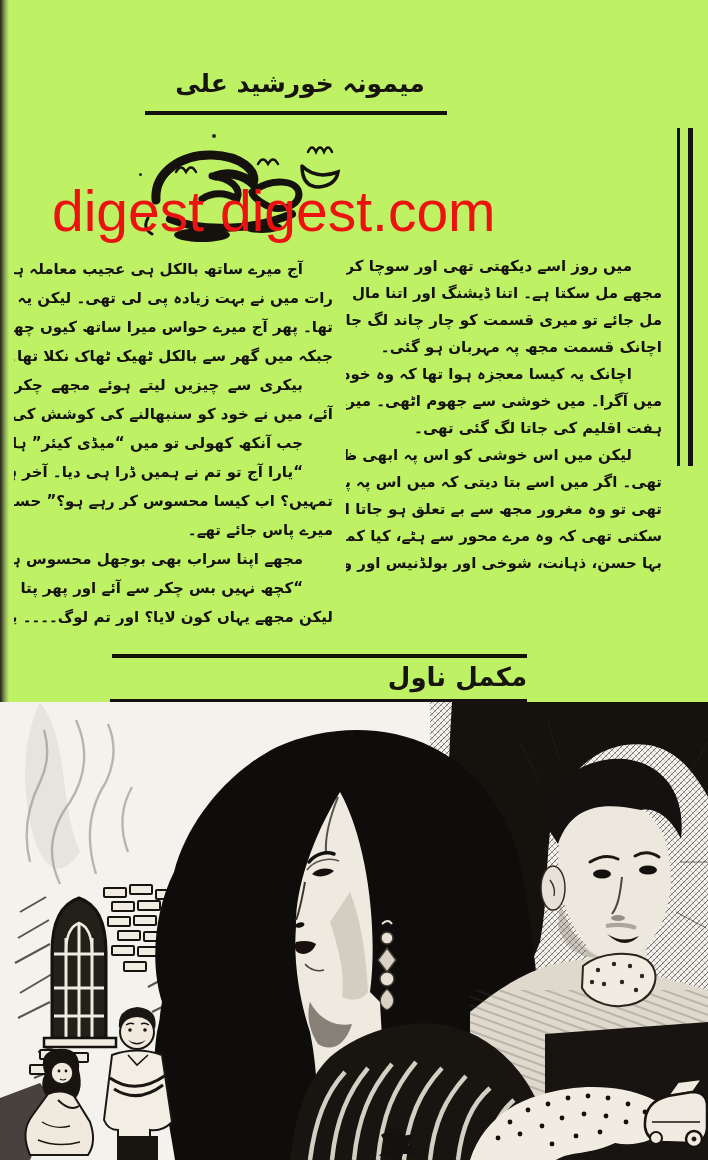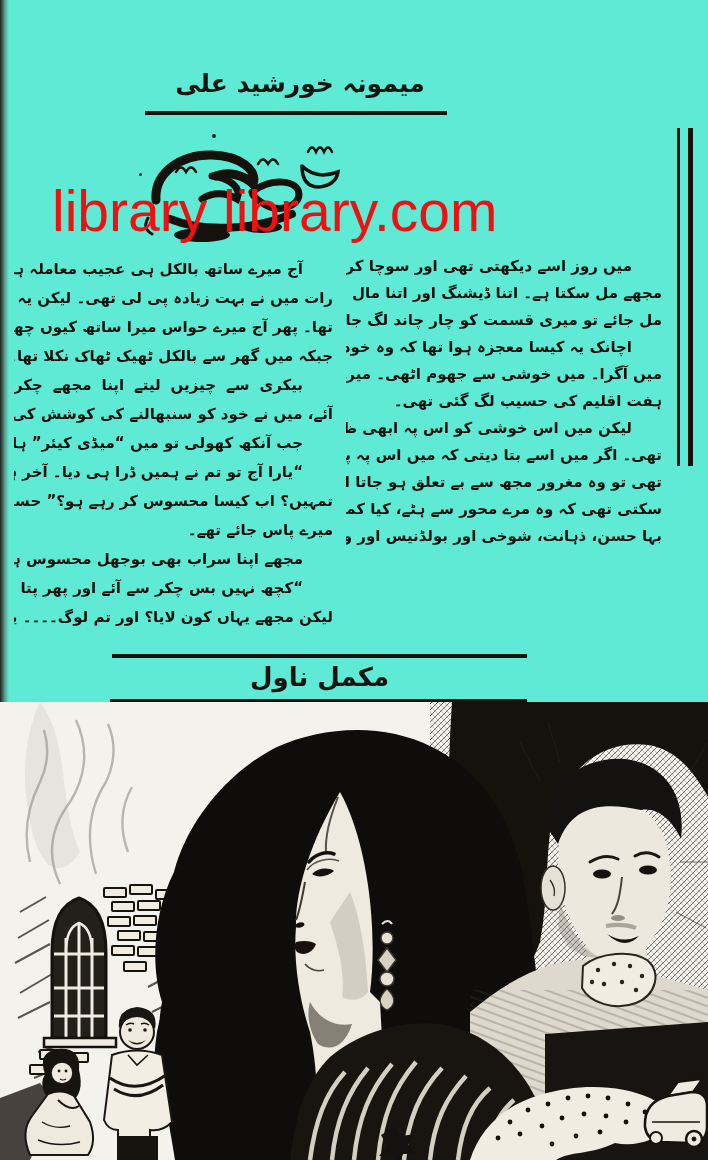--- a/index.html
+++ b/index.html
@@ -1,18 +1,18 @@
 <!DOCTYPE html>
 <html lang="ur"><head>
 <meta charset="utf-8">
 <style>
   html,body{margin:0;padding:0;background:#777;}
   .page{
     position:relative;width:708px;height:1160px;margin:0 auto;
-    background:#5eead4;overflow:hidden;
+    background:#bef264;overflow:hidden;
     font-family:"DejaVu Sans",sans-serif;color:#17130e;
   }
   .edge-strip{
     position:absolute;left:0;top:0;width:9px;height:1160px;
     background:linear-gradient(90deg,rgba(25,22,18,.95),rgba(90,85,78,.5) 55%,rgba(120,115,108,0));
   }
   .speck{position:absolute;background:#2a2620;border-radius:50%;}
   .author{
     position:absolute;left:150px;top:60px;width:300px;height:48px;
     text-align:center;font-size:25px;font-weight:bold;direction:rtl;
@@ -37,21 +37,21 @@
   .tline.ind{padding-right:30px;}
   .tline.end{text-align:right;text-align-last:right;}
   .vrule{position:absolute;background:#15110c;}
   .vrule-outer{left:688px;top:128px;width:5px;height:338px;}
   .vrule-inner{left:677px;top:128px;width:3px;height:338px;}
   .sec-rule{position:absolute;background:#15110c;height:3.5px;}
   .sec-rule-top{left:112px;top:654px;width:415px;}
   .sec-rule-bottom{left:110px;top:699px;width:417px;}
   .sec-label{
     position:absolute;left:112px;top:657px;width:415px;height:42px;
-    text-align:center;font-size:26px;font-weight:bold;direction:rtl;line-height:40px;
+    text-align:right;font-size:26px;font-weight:bold;direction:rtl;line-height:40px;
   }
   .illustration{position:absolute;left:0;top:702px;width:708px;height:458px;}
 </style>
 </head>
 <body>
 
 <div class="page">
 
   <div class="edge-strip"></div>
   <div class="speck" style="left:212px;top:134px;width:4px;height:4px;"></div>
@@ -71,41 +71,42 @@
       <path d="M112,70 C132,55 158,58 159,72 C159,85 138,91 124,82 C114,76 112,72 112,70" stroke-width="7"></path>
       <path d="M30,97 C62,110 112,109 152,92" stroke-width="8"></path>
       <path d="M36,50 q5,-9 10,0 q5,-9 10,0" stroke-width="2.5"></path>
       <path d="M118,42 q5,-9 10,0 q5,-9 10,0" stroke-width="2.5"></path>
       <path d="M8,96 q-6,10 4,16" stroke-width="3"></path>
     </g>
     <ellipse cx="62" cy="113" rx="28" ry="7" fill="#15110c"></ellipse>
     <ellipse cx="122" cy="105" rx="20" ry="6" fill="#15110c"></ellipse>
   </svg>
 
-  <div class="watermark" style="color: rgb(238, 17, 17);">library library.com</div>
+  <div class="watermark" style="color: rgb(238, 17, 17);">digest digest.com</div>
 
   <div class="col col-right">
       <div class="tline ind" dir="rtl">میں روز اسے دیکھتی تھی اور سوچا کرتی تھی کہ یہ شخص</div>
       <div class="tline" dir="rtl">مجھے مل سکتا ہے۔ اتنا ڈیشنگ اور اتنا مال دار، اگر وہ مجھے</div>
       <div class="tline" dir="rtl">مل جائے تو میری قسمت کو چار چاند لگ جائیں اور پھر</div>
+      <div class="tline end" dir="rtl">اچانک قسمت مجھ پہ مہربان ہو گئی۔</div>
       <div class="tline ind" dir="rtl">اچانک یہ کیسا معجزہ ہوا تھا کہ وہ خود بخود میرے دامن</div>
       <div class="tline" dir="rtl">میں آگرا۔ میں خوشی سے جھوم اٹھی۔ میرے ہاتھ تو گویا</div>
-      <div class="tline end" dir="rtl">ہفت اقلیم کی حسیب لگ گئی تھی۔</div>
+      <div class="tline end" dir="rtl">ہفت اقلیم کی جاتا لگ گئی تھی۔</div>
       <div class="tline ind" dir="rtl">لیکن میں اس خوشی کو اس پہ ابھی ظاہر نہیں کرنا چاہتی</div>
       <div class="tline" dir="rtl">تھی۔ اگر میں اسے بتا دیتی کہ میں اس پہ پہلے ہی سے مرتی</div>
       <div class="tline" dir="rtl">تھی تو وہ مغرور مجھ سے بے تعلق ہو جاتا اور میں یہ کیسے چاہ</div>
       <div class="tline" dir="rtl">سکتی تھی کہ وہ مرے محور سے ہٹے، کیا کمی تھی مجھ میں۔ بے</div>
       <div class="tline" dir="rtl">بہا حسن، ذہانت، شوخی اور بولڈنیس اور وہ میرے حسن پہ</div>
     </div>
   <div class="col col-left">
       <div class="tline ind" dir="rtl">آج میرے ساتھ بالکل ہی عجیب معاملہ ہوا۔ ماناکہ</div>
       <div class="tline" dir="rtl">رات میں نے بہت زیادہ پی لی تھی۔ لیکن یہ تو میرا معمول</div>
       <div class="tline" dir="rtl">تھا۔ پھر آج میرے حواس میرا ساتھ کیوں چھوڑ گئے</div>
       <div class="tline end" dir="rtl">جبکہ میں گھر سے بالکل ٹھیک ٹھاک نکلا تھا۔</div>
-      <div class="tline ind" dir="rtl">بیکری سے چیزیں لیتے اپنا مجھے چکر</div>
+      <div class="tline ind" dir="rtl">بیکری سے چیزیں لیتے ہوئے مجھے چکر</div>
       <div class="tline end" dir="rtl">آئے، میں نے خود کو سنبھالنے کی کوشش کی لیکن۔</div>
       <div class="tline ind end" dir="rtl">جب آنکھ کھولی تو میں “میڈی کیئر” ہاسپٹل میں تھا۔</div>
       <div class="tline ind" dir="rtl">“یارا آج تو تم نے ہمیں ڈرا ہی دیا۔ آخر ہوا کیا</div>
       <div class="tline" dir="rtl">تمہیں؟ اب کیسا محسوس کر رہے ہو؟” حسیب اور نعمان</div>
       <div class="tline end" dir="rtl">میرے پاس جائے تھے۔</div>
       <div class="tline ind end" dir="rtl">مجھے اپنا سراب بھی بوجھل محسوس ہو رہا تھا۔</div>
       <div class="tline ind" dir="rtl">“کچھ نہیں بس چکر سے آئے اور پھر پتا نہیں کیا،</div>
       <div class="tline end" dir="rtl">لیکن مجھے یہاں کون لایا؟ اور تم لوگ۔۔۔۔ یہاں کیسے؟”</div>
     </div>
 

